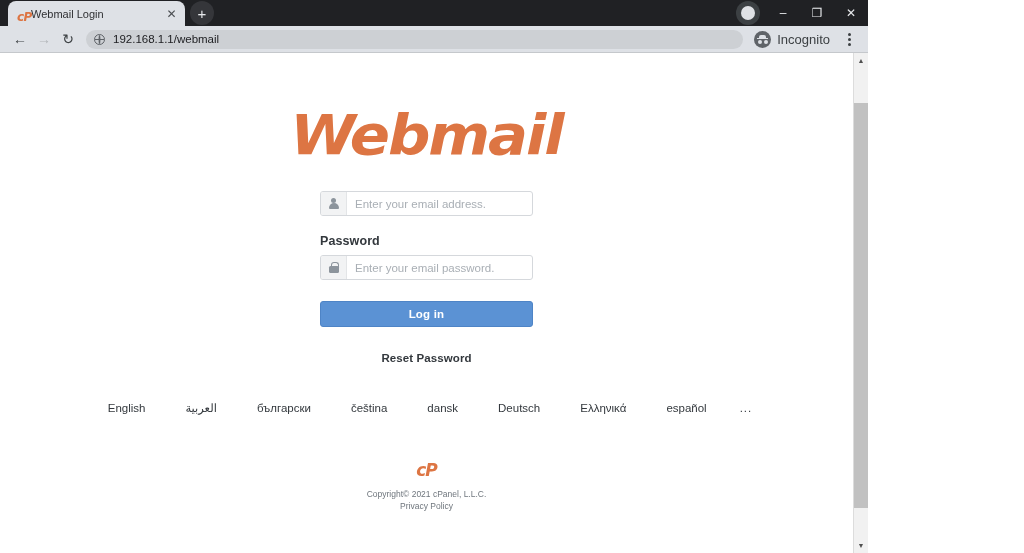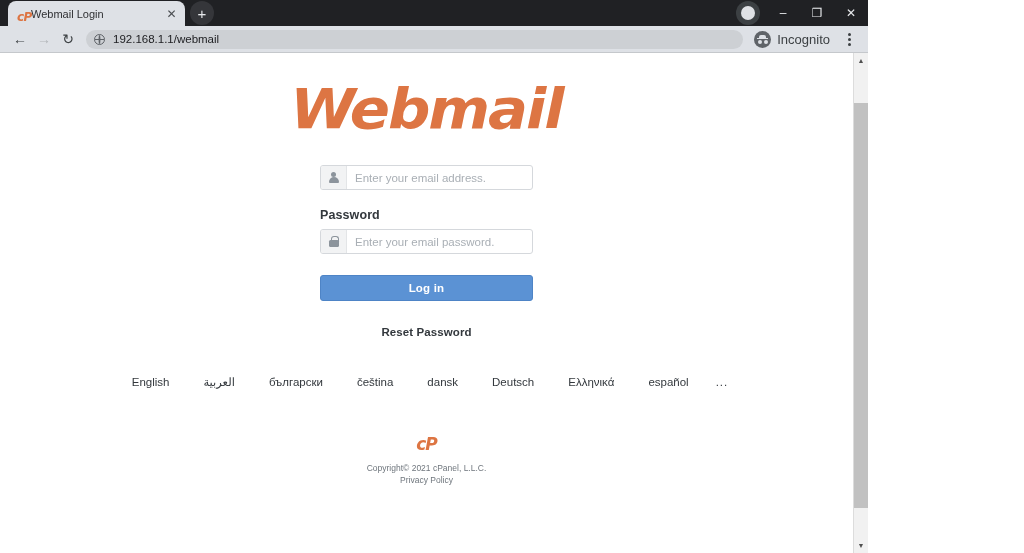--- a/index.html
+++ b/index.html
@@ -123,21 +123,21 @@
     justify-content:center; gap:2px; flex: 0 0 22px;
   }
   .kebab i { width: 3px; height: 3px; border-radius:50%; background:#3c4043; display:block; }
 
   
   .viewport {
     flex: 1; display: flex; background: #ffffff; overflow: hidden; position: relative;
   }
   .page {
     flex: 1; display: flex; flex-direction: column; align-items: center;
-    padding-top: 28px; position: relative;
+    padding-top: 54px; position: relative;
   }
 
   .logo {
     font-family: "DejaVu Sans", sans-serif;
     font-size: 56px; font-weight: 700; font-style: italic;
     color: #dd7543; letter-spacing: -2px; line-height: 1;
     margin-bottom: 28px; transform: scaleX(1.06);
   }
 
   .form { width: 213px; }
@@ -190,21 +190,21 @@
     cursor: pointer; letter-spacing: 0.2px;
   }
 
   .reset-link {
     margin-top: 25px; font-size: 11.5px; font-weight: 700;
     color: #33383d; text-decoration: none; letter-spacing: 0.1px;
   }
 
   .lang-row {
     margin-top: 37px; display: flex; align-items: center;
-    gap: 0px; font-size: 11.5px;
+    gap: 6px; font-size: 11.5px;
   }
   .lang-item {
     color: #33383d; text-decoration: none; padding: 0 17px;
     white-space: nowrap;
   }
   .lang-more { color: #33383d; padding: 0 10px; letter-spacing: 1px; }
 
   .footer {
     margin-top: 47px; display: flex; flex-direction: column;
     align-items: center;

